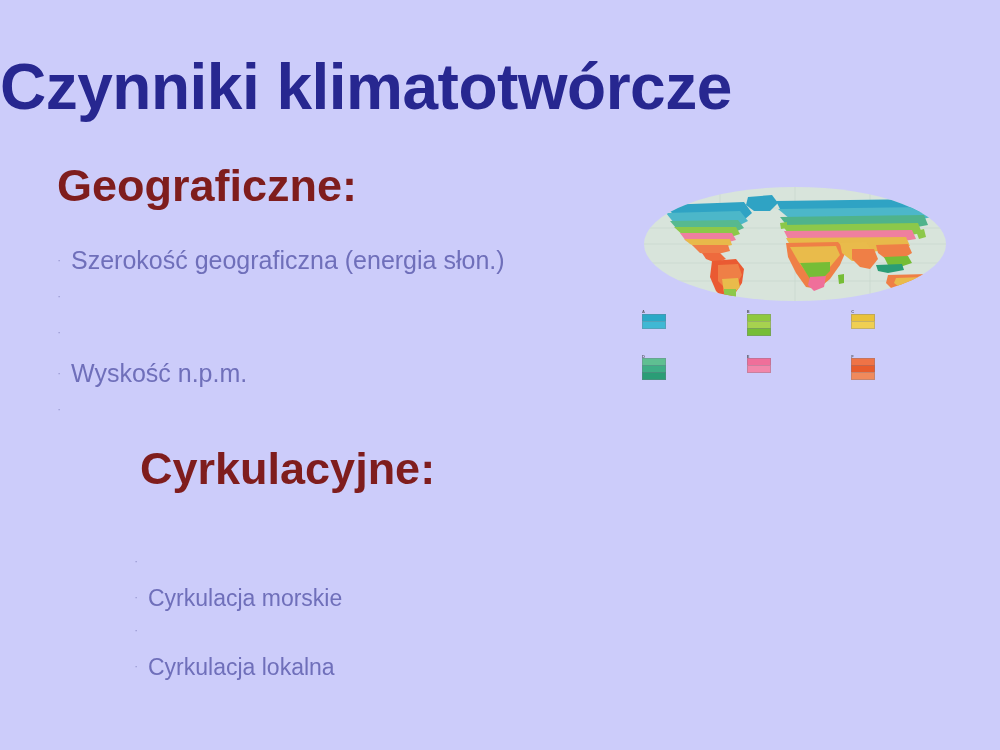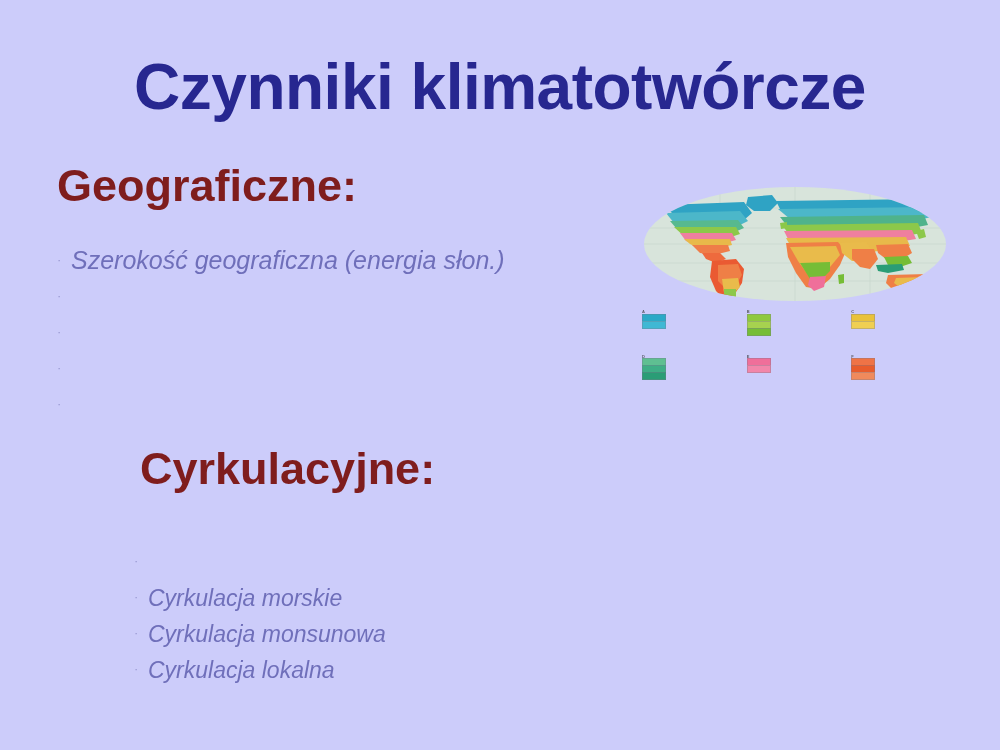--- a/index.html
+++ b/index.html
@@ -20,21 +20,21 @@
     inset: 0;
     background: #ccccfa;
   }
 
   
   .slide-title {
     position: absolute;
     left: 0;
     top: 54px;
     width: 1000px;
-    text-align: center;
+    text-align: left;
     font-size: 64px;
     font-weight: bold;
     color: #272790;
     letter-spacing: -0.5px;
     line-height: 1.05;
     white-space: nowrap;
   }
 
   
   .section-heading {
@@ -77,21 +77,20 @@
     flex: 0 0 auto;
     color: #9a9ad2;
     font-size: 13px;
     width: 14px;
     display: inline-block;
     position: relative;
     top: -5px;
   }
   .bullet-text {
     flex: 0 0 auto;
-    font-style: italic;
   }
 
   
   #map-figure {
     position: absolute;
     left: 640px;
     top: 183px;
     width: 310px;
     height: 210px;
   }
@@ -163,39 +162,39 @@
       <span class="bullet-text">Szerokość geograficzna (energia słon.)</span>
     </li>
     <li class="bullet-item">
       <span class="bullet-marker">·</span>
     </li>
     <li class="bullet-item">
       <span class="bullet-marker">·</span>
     </li>
     <li class="bullet-item">
       <span class="bullet-marker">·</span>
+      <span class="bullet-text">Wyskość n.p.m.</span>
     </li>
     <li class="bullet-item">
       <span class="bullet-marker">·</span>
     </li>
   </ul>
 
   <div class="section-heading" id="heading-cyrkulacyjne">Cyrkulacyjne:</div>
 
   <ul class="bullet-list" id="list-cyrkulacyjne">
     <li class="bullet-item">
       <span class="bullet-marker">·</span>
     </li>
     <li class="bullet-item">
       <span class="bullet-marker">·</span>
       <span class="bullet-text">Cyrkulacja morskie</span>
     </li>
     <li class="bullet-item">
       <span class="bullet-marker">·</span>
-      <span class="bullet-text">Cyrkulacja monsunowa</span>
     </li>
     <li class="bullet-item">
       <span class="bullet-marker">·</span>
       <span class="bullet-text">Cyrkulacja lokalna</span>
     </li>
   </ul>
 
   <div id="map-figure">
 
     <svg id="world-map-image" viewBox="0 0 310 122">

